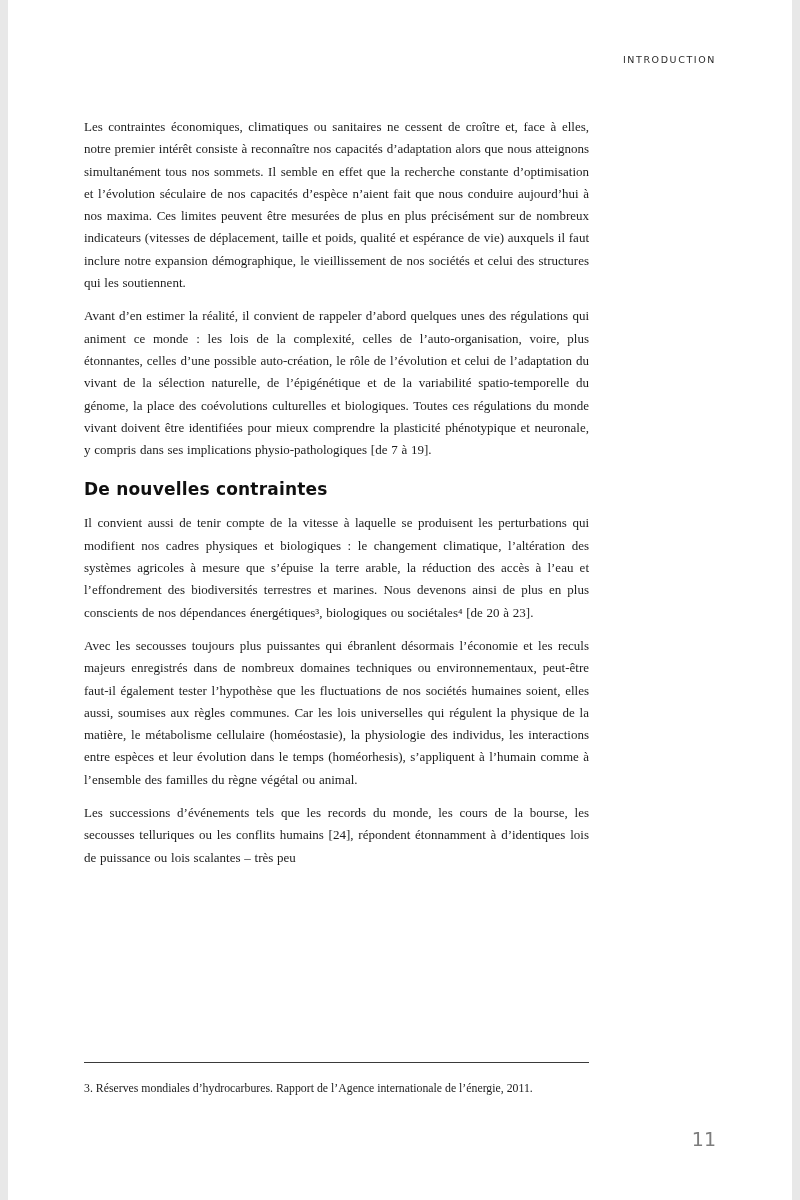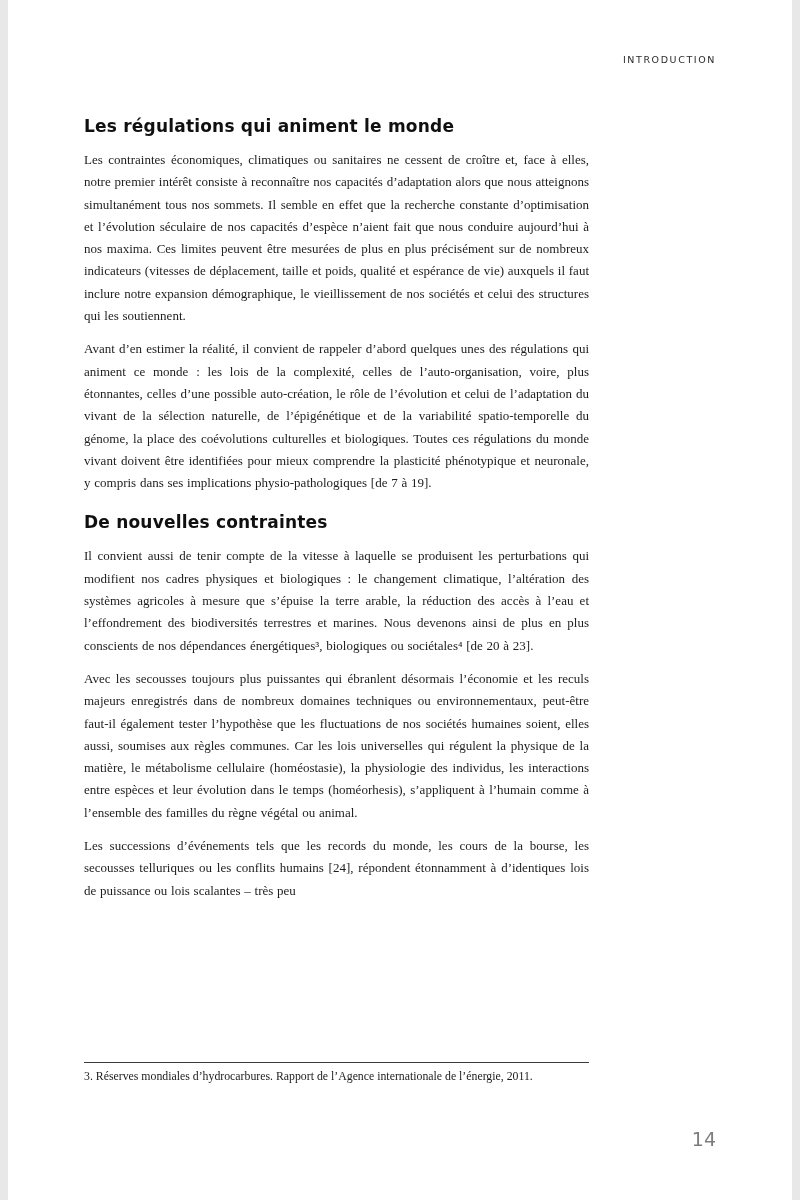--- a/index.html
+++ b/index.html
@@ -45,21 +45,21 @@
     text-align: justify;
     margin-bottom: 11px;
     word-spacing: 0.5px;
   }
   .footnote-block {
     position: absolute;
     left: 76px;
     top: 1062px;
     width: 505px;
     border-top: 1px solid #3a3a3a;
-    padding-top: 5px;
+    padding-top: 17px;
   }
   .footnote {
     font-size: 11.8px;
     line-height: 16.5px;
     color: #1c1c1c;
   }
   .page-number {
     position: absolute;
     top: 1128px;
     right: 76px;
@@ -71,33 +71,32 @@
 </head>
 <body>
 
 <div class="page">
 
   <div class="running-head">INTRODUCTION</div>
 
   <div class="content">
 
     <div class="section">
-      <h2 class="section-heading">Les régulations qui animent le monde</h2>
       <p class="body-par">Les contraintes économiques, climatiques ou sanitaires ne cessent de croître et, face à elles, notre premier intérêt consiste à reconnaître nos capacités d’adaptation alors que nous atteignons simultanément tous nos sommets. Il semble en effet que la recherche constante d’optimisation et l’évolution séculaire de nos capacités d’espèce n’aient fait que nous conduire aujourd’hui à nos maxima. Ces limites peuvent être mesurées de plus en plus précisément sur de nombreux indicateurs (vitesses de déplacement, taille et poids, qualité et espérance de vie) auxquels il faut inclure notre expansion démographique, le vieillissement de nos sociétés et celui des structures qui les soutiennent.</p>
       <p class="body-par">Avant d’en estimer la réalité, il convient de rappeler d’abord quelques unes des régulations qui animent ce monde : les lois de la complexité, celles de l’auto-organisation, voire, plus étonnantes, celles d’une possible auto-création, le rôle de l’évolution et celui de l’adaptation du vivant de la sélection naturelle, de l’épigénétique et de la variabilité spatio-temporelle du génome, la place des coévolutions culturelles et biologiques. Toutes ces régulations du monde vivant doivent être identifiées pour mieux comprendre la plasticité phénotypique et neuronale, y compris dans ses implications physio-pathologiques [de 7 à 19].</p>
     </div>
 
     <div class="section">
       <h2 class="section-heading">De nouvelles contraintes</h2>
       <p class="body-par">Il convient aussi de tenir compte de la vitesse à laquelle se produisent les perturbations qui modifient nos cadres physiques et biologiques : le changement climatique, l’altération des systèmes agricoles à mesure que s’épuise la terre arable, la réduction des accès à l’eau et l’effondrement des biodiversités terrestres et marines. Nous devenons ainsi de plus en plus conscients de nos dépendances énergétiques³, biologiques ou sociétales⁴ [de 20 à 23].</p>
       <p class="body-par">Avec les secousses toujours plus puissantes qui ébranlent désormais l’économie et les reculs majeurs enregistrés dans de nombreux domaines techniques ou environnementaux, peut-être faut-il également tester l’hypothèse que les fluctuations de nos sociétés humaines soient, elles aussi, soumises aux règles communes. Car les lois universelles qui régulent la physique de la matière, le métabolisme cellulaire (homéostasie), la physiologie des individus, les interactions entre espèces et leur évolution dans le temps (homéorhesis), s’appliquent à l’humain comme à l’ensemble des familles du règne végétal ou animal.</p>
       <p class="body-par">Les successions d’événements tels que les records du monde, les cours de la bourse, les secousses telluriques ou les conflits humains [24], répondent étonnamment à d’identiques lois de puissance ou lois scalantes – très peu</p>
     </div>
 
   </div>
 
   <div class="footnote-block">
     <div class="footnote">3. Réserves mondiales d’hydrocarbures. Rapport de l’Agence internationale de l’énergie, 2011.</div>
   </div>
 
-  <div class="page-number">14</div>
+  <div class="page-number">11</div>
 
 </div>
 
 </body></html>

